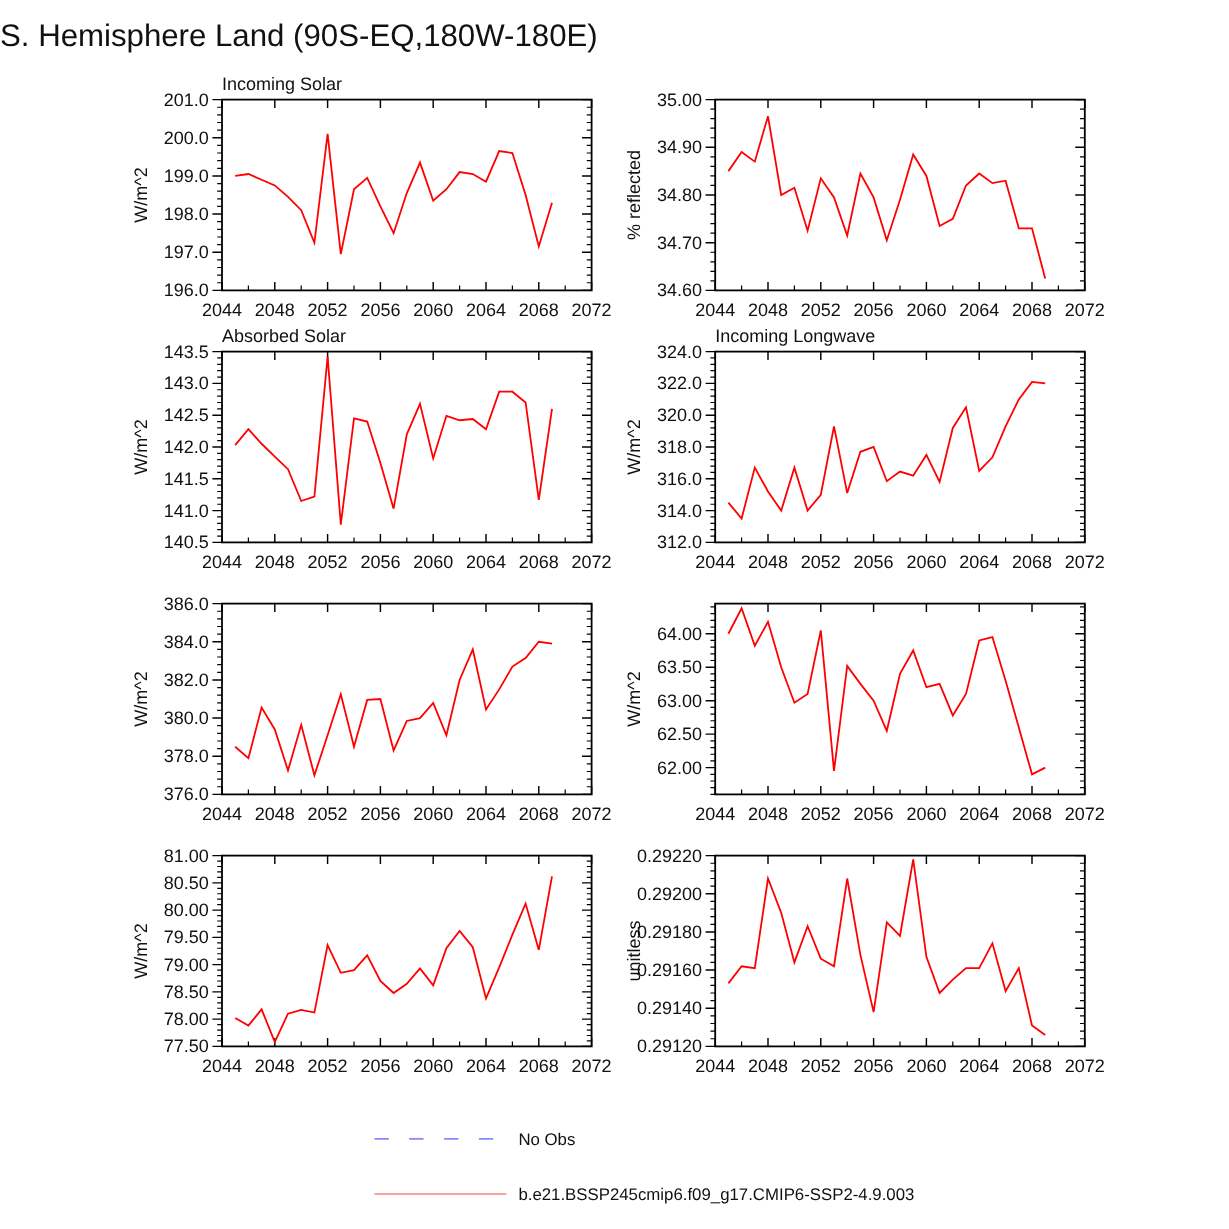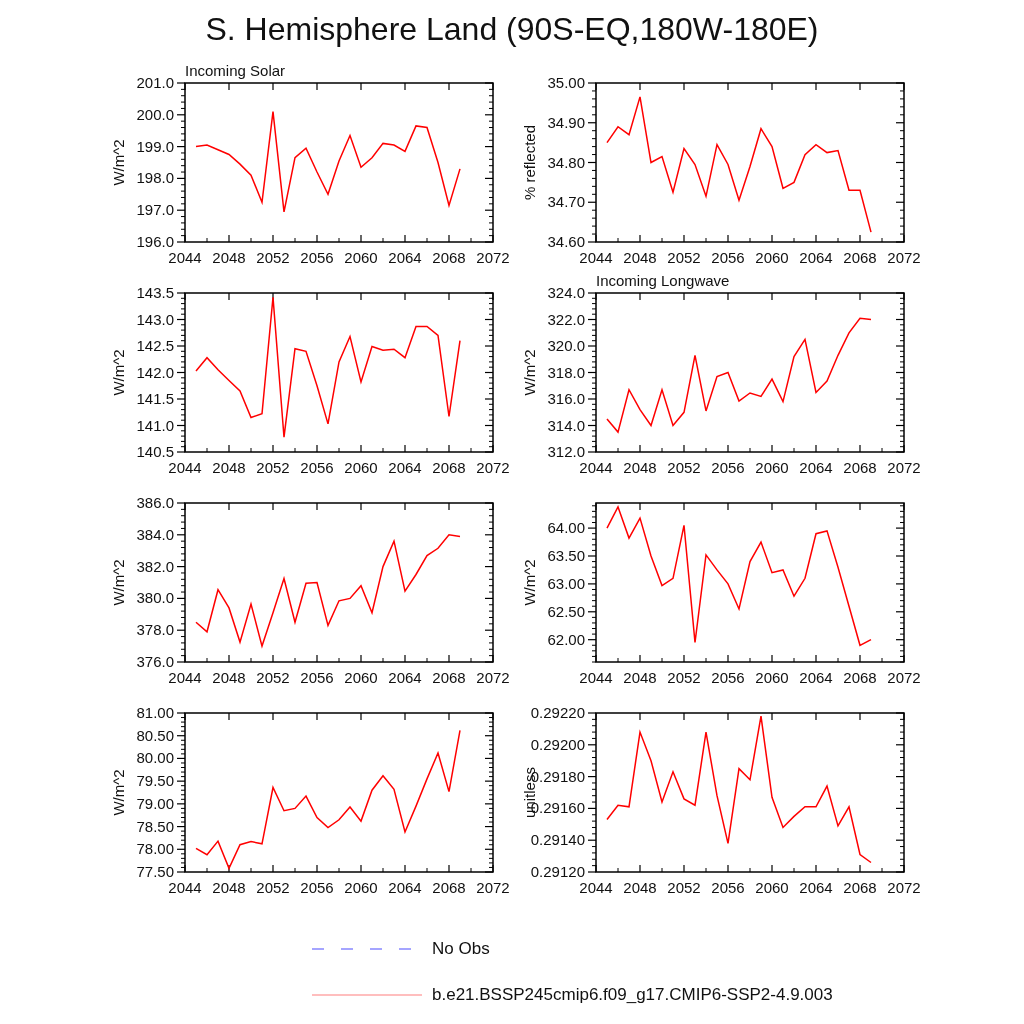--- a/index.html
+++ b/index.html
@@ -1,28 +1,28 @@
 <!DOCTYPE html>
 <html><head>
 <meta charset="utf-8">
 <style>
   html,body{margin:0;padding:0}
   body{width:1024px;height:1024px;background:#ffffff;position:relative;overflow:hidden;
        font-family:"Liberation Sans",sans-serif;color:#111}
-  .main-title{position:absolute;top:13px;left:0;width:1024px;text-align:center;
-              font-size:32px;line-height:32px;white-space:nowrap}
+  .main-title{position:absolute;top:13px;left:0;width:1024px;text-align:left;
+              font-size:26px;line-height:32px;white-space:nowrap}
   .panel{position:absolute;width:440px;height:226px}
   .ptitle{position:absolute;left:85px;top:9px;width:308px;text-align:left;
           font-size:15px;line-height:17px;white-space:nowrap}
   .ylab{position:absolute;left:-62px;top:101px;width:160px;height:17px;line-height:17px;
         text-align:center;font-size:15px;transform:rotate(-90deg);white-space:nowrap}
   svg.plot{position:absolute;left:0;top:0}
   svg text{font-family:"Liberation Sans",sans-serif;fill:#111}
   .lgsvg{position:absolute}
-  .lgtext{position:absolute;font-size:17px;line-height:16px;white-space:nowrap}
+  .lgtext{position:absolute;font-size:14px;line-height:16px;white-space:nowrap}
 </style>
 </head>
 <body>
 
 <div class="main-title">S. Hemisphere Land (90S-EQ,180W-180E)</div>
 
 <div class="panel" style="left:100px;top:53px">
   <div class="ptitle">Incoming Solar</div>
   <div class="ylab">W/m^2</div>
   <svg class="plot" width="440" height="226">
@@ -200,20 +200,21 @@
       <line x1="393" y1="53.849999999998175" x2="389" y2="53.849999999998175" stroke="#000000" stroke-width="1"></line>
       <line x1="85" y1="45.89999999999972" x2="81" y2="45.89999999999972" stroke="#000000" stroke-width="1"></line>
       <line x1="393" y1="45.89999999999972" x2="389" y2="45.89999999999972" stroke="#000000" stroke-width="1"></line>
       <line x1="85" y1="37.949999999998454" x2="81" y2="37.949999999998454" stroke="#000000" stroke-width="1"></line>
       <line x1="393" y1="37.949999999998454" x2="389" y2="37.949999999998454" stroke="#000000" stroke-width="1"></line>
       <polyline points="96.0,89.6 107.0,73.7 118.0,81.7 129.0,43.9 140.0,109.5 151.0,103.5 162.0,139.3 173.0,95.6 184.0,111.5 195.0,143.3 206.0,91.6 217.0,111.5 228.0,147.3 239.0,113.5 250.0,75.7 261.0,93.6 272.0,135.3 283.0,129.4 294.0,101.6 305.0,91.6 316.0,99.6 327.0,97.6 338.0,137.3 349.0,137.3 360.0,179.1" fill="none" stroke="#ff0000" stroke-width="1.5"></polyline>
     </svg>
 </div>
 
 <div class="panel" style="left:100px;top:263px">
+  <div class="ptitle">Absorbed Solar</div>
   <div class="ylab">W/m^2</div>
   <svg class="plot" width="440" height="226">
       <rect x="85" y="30" width="308" height="159" fill="none" stroke="#000000" stroke-width="1.5"></rect>
       <line x1="85" y1="189" x2="85" y2="182" stroke="#000000" stroke-width="1.2"></line>
       <line x1="85" y1="30" x2="85" y2="37" stroke="#000000" stroke-width="1.2"></line>
       <text x="85" y="210" text-anchor="middle" font-size="15">2044</text>
       <line x1="129" y1="189" x2="129" y2="182" stroke="#000000" stroke-width="1.2"></line>
       <line x1="129" y1="30" x2="129" y2="37" stroke="#000000" stroke-width="1.2"></line>
       <text x="129" y="210" text-anchor="middle" font-size="15">2048</text>
       <line x1="173" y1="189" x2="173" y2="182" stroke="#000000" stroke-width="1.2"></line>

